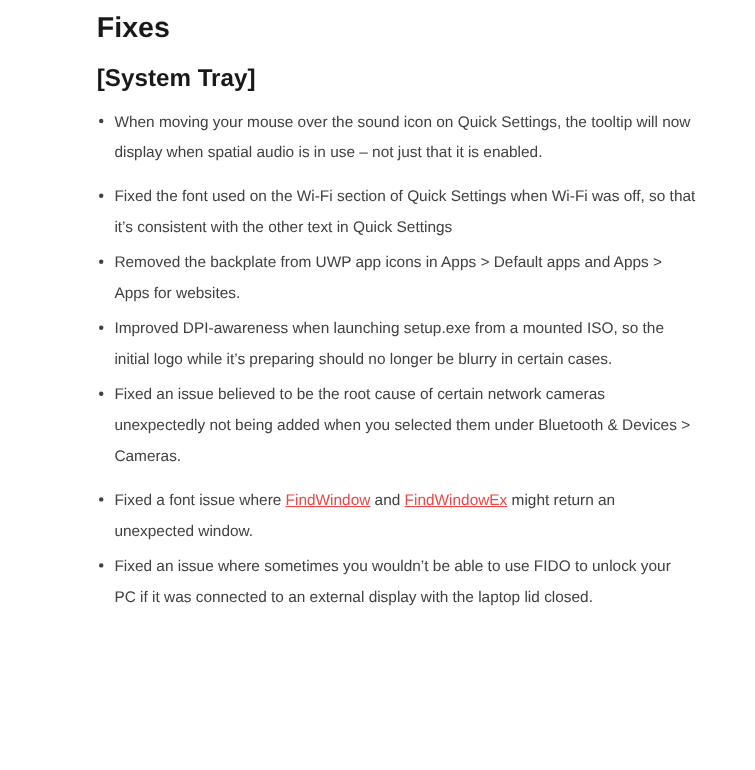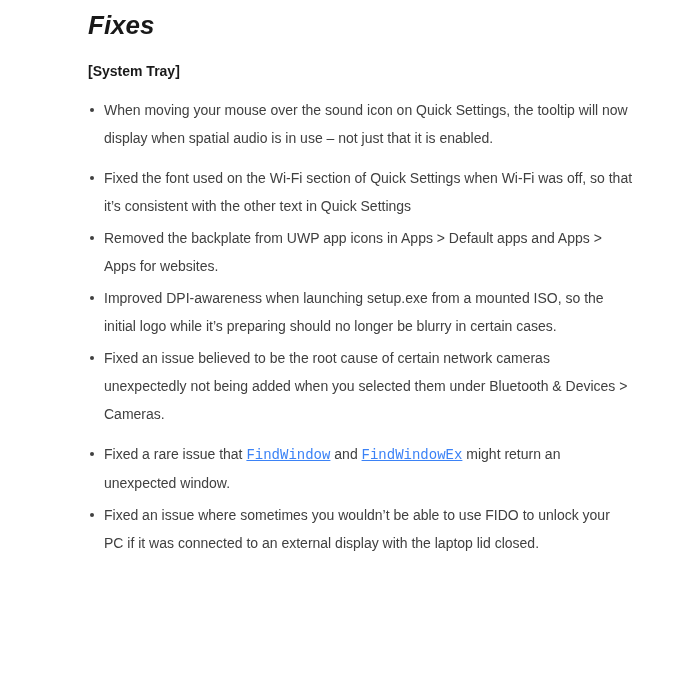--- a/index.html
+++ b/index.html
@@ -17,24 +17,23 @@
   .doc {
     padding: 8px 0 0 88px;
     width: 545px;
   }
   h1.page-title {
     font-size: 26px;
     line-height: 34px;
     font-weight: 600;
     color: #191919;
     margin: 0;
-    font-style: italic;
   }
   h2.section-heading {
-    font-size: 14px;
+    font-size: 22px;
     line-height: 26px;
     font-weight: 600;
     color: #191919;
     margin: 16px 0 0 0;
   }
   ul.bullets {
     list-style: none;
     margin: 12px 0 0 0;
     padding: 0;
   }
@@ -48,24 +47,23 @@
   .dot {
     position: absolute;
     left: 2px;
     top: 12px;
     width: 4px;
     height: 4px;
     border-radius: 50%;
     background: #404040;
   }
   a.link {
-    color: #3b82f6;
+    color: #ef4444;
     text-decoration: underline;
     cursor: pointer;
-    font-family: Liberation Mono, monospace;
   }
 </style>
 </head>
 <body>
 
 <main class="doc">
 
   <h1 class="page-title">Fixes</h1>
 
   <section>
@@ -79,18 +77,18 @@
     <ul class="bullets">
       <li><span class="dot"></span><span>Fixed the font used on the Wi-Fi section of Quick Settings when Wi-Fi was off, so that it’s consistent with the other text in Quick Settings</span></li>
       <li><span class="dot"></span><span>Removed the backplate from UWP app icons in Apps &gt; Default apps and Apps &gt; Apps for websites.</span></li>
       <li><span class="dot"></span><span>Improved DPI-awareness when launching setup.exe from a mounted ISO, so the initial logo while it’s preparing should no longer be blurry in certain cases.</span></li>
       <li><span class="dot"></span><span>Fixed an issue believed to be the root cause of certain network cameras unexpectedly not being added when you selected them under Bluetooth &amp; Devices &gt; Cameras.</span></li>
     </ul>
   </section>
 
   <section>
     <ul class="bullets">
-      <li><span class="dot"></span><span><span>Fixed a rare issue that </span><a class="link" href="#">FindWindow</a><span> and </span><a class="link" href="#">FindWindowEx</a><span> might return an unexpected window.</span></span></li>
+      <li><span class="dot"></span><span><span>Fixed a font issue where </span><a class="link" href="#">FindWindow</a><span> and </span><a class="link" href="#">FindWindowEx</a><span> might return an unexpected window.</span></span></li>
       <li><span class="dot"></span><span>Fixed an issue where sometimes you wouldn’t be able to use FIDO to unlock your PC if it was connected to an external display with the laptop lid closed.</span></li>
     </ul>
   </section>
 
 </main>
 
 </body></html>

